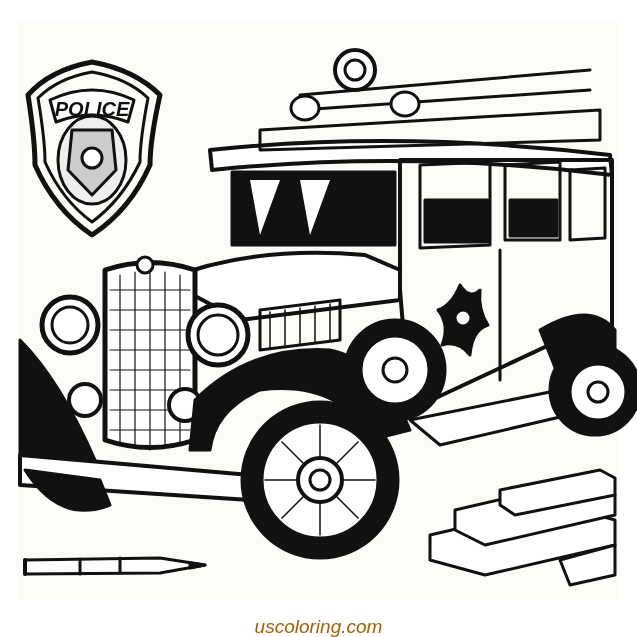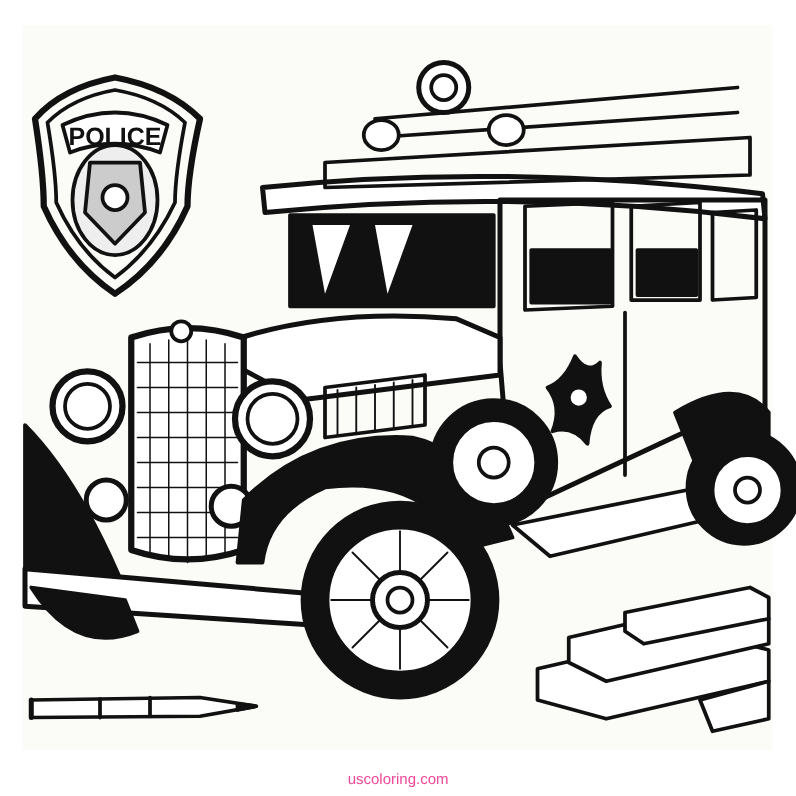--- a/index.html
+++ b/index.html
@@ -1,20 +1,20 @@
 <!DOCTYPE html>
 <html><head>
 <meta charset="utf-8">
 <style>
   html,body{margin:0;padding:0;background:#ffffff;}
-  .page{position:relative;width:637px;height:637px;background:#ffffff;overflow:hidden;}
+  .page{position:relative;width:637px;height:637px;background:#ffffff;overflow:hidden;font-style:italic;}
   .canvas{position:absolute;left:18px;top:20px;width:600px;height:580px;background:#fbfcf8;}
   svg{position:absolute;left:0;top:0;}
   .caption{position:absolute;left:0;top:616px;width:637px;text-align:center;
-    font-family:"Liberation Sans",sans-serif;font-size:12px;color:#ec4899;}
+    font-family:"Liberation Sans",sans-serif;font-size:19px;color:#a16207;}
 </style>
 </head>
 <body>
 
 <div class="page">
   <div class="canvas"></div>
   <svg width="637" height="637" viewBox="0 0 637 637">
     <g fill="none" stroke="#111" stroke-width="3" stroke-linejoin="round" stroke-linecap="round">
 
       <g>

